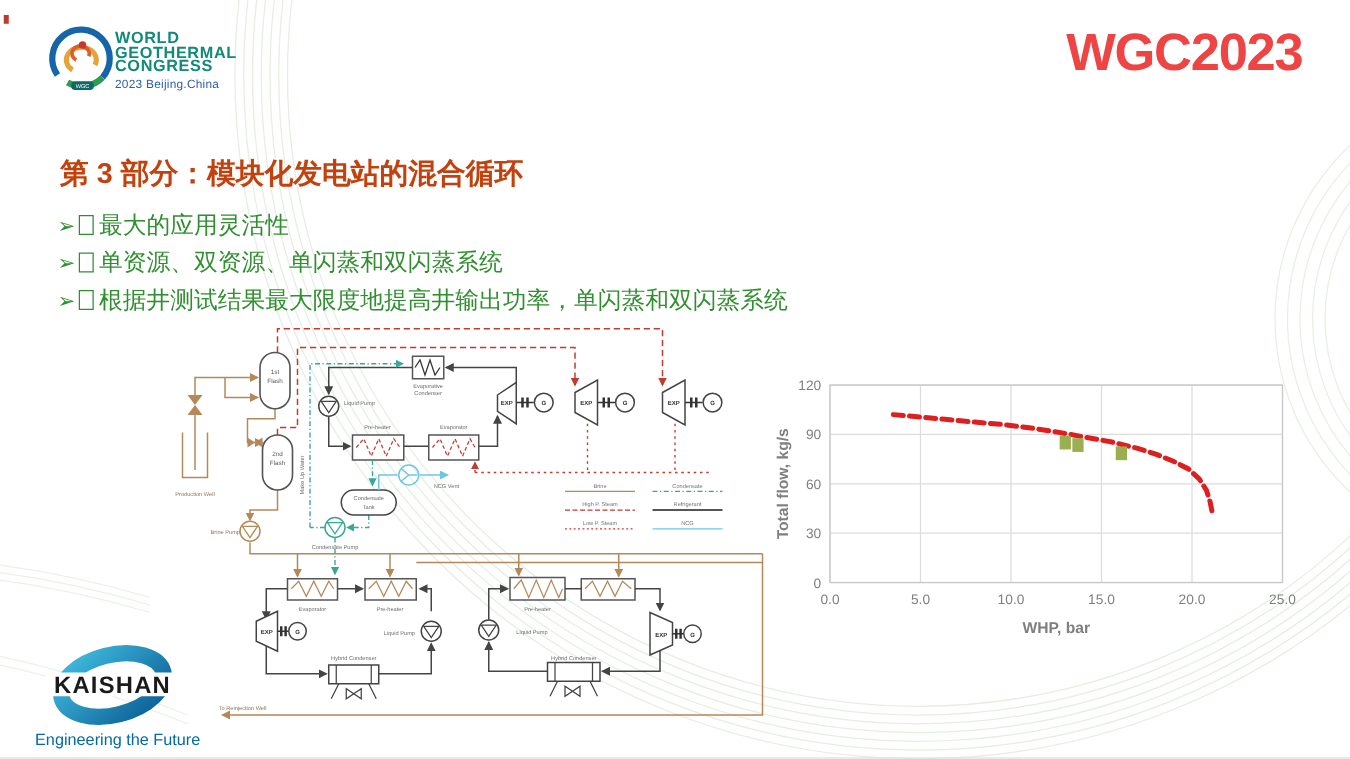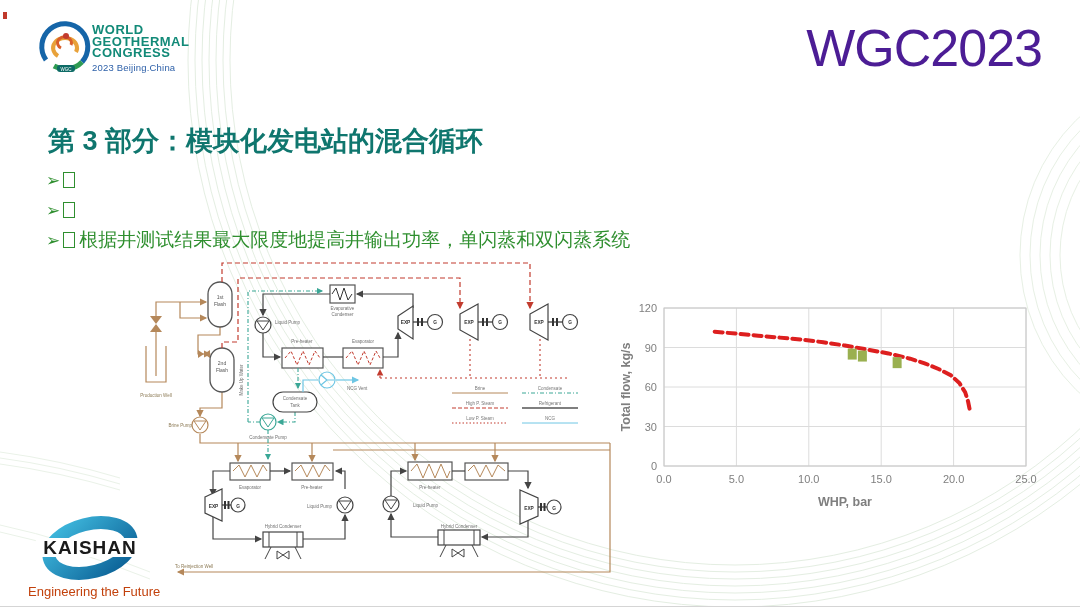--- a/index.html
+++ b/index.html
@@ -6,35 +6,35 @@
   .slide{position:relative;width:1080px;height:607px;background:#ffffff;overflow:hidden;
          font-family:"Liberation Sans", sans-serif;}
   .deco{position:absolute;left:0;top:0;z-index:0;}
   .content{position:absolute;inset:0;z-index:1;}
   .red-tick{position:absolute;left:3px;top:12px;width:4px;height:7px;background:#c0392b;}
   
   .emblem{position:absolute;left:36px;top:18px;}
   .congress{position:absolute;left:92px;top:24px;line-height:11.5px;}
   .congress .l{font-weight:bold;font-size:13px;color:#128a78;letter-spacing:.5px;}
   .congress .s{font-weight:normal;font-size:9.5px;color:#2c5fa8;margin-top:3px;letter-spacing:.2px;}
-  .brand{position:absolute;right:38px;top:18px;font-size:52px;font-weight:400;
-         color:#4c1d95;letter-spacing:-1px;}
+  .brand{position:absolute;right:38px;top:18px;font-size:42px;font-weight:700;
+         color:#ef4444;letter-spacing:-1px;}
   
-  .title{position:absolute;left:48px;top:123px;font-size:27px;font-weight:bold;color:#0f766e;}
+  .title{position:absolute;left:48px;top:123px;font-size:23px;font-weight:bold;color:#c2410c;}
   .bullets{position:absolute;left:46px;top:165px;font-size:19px;color:#2f8f2f;}
   .bullet{display:flex;align-items:center;height:30px;}
   .bullet .mk{font-size:17px;margin-right:1px;}
   .tofu{display:inline-block;width:10px;height:14px;border:1.5px solid #2f8f2f;margin:0 4px 0 2px;}
   
   .pfd{position:absolute;left:130px;top:258px;}
   .chart{position:absolute;left:612px;top:282px;}
   .chart text{font-family:"Liberation Sans",sans-serif;}
   
   .kaishan{position:absolute;left:28px;top:512px;}
-  .tagline{position:absolute;left:28px;top:584px;font-size:13px;color:#c2410c;}
+  .tagline{position:absolute;left:28px;top:584px;font-size:13px;color:#0369a1;}
   .bottom-line{position:absolute;left:0;bottom:0;width:100%;height:1px;background:#d5d5d5;}
   svg text{font-family:"Liberation Sans",sans-serif;}
 </style>
 </head>
 <body>
 
 <div class="slide">
 
   <svg class="deco" width="1080" height="607">
     <g fill="none" stroke="#e4eee2" stroke-width="1">
@@ -80,24 +80,26 @@
       <div class="l">CONGRESS</div>
       <div class="s">2023 Beijing.China</div>
     </div>
     <div class="brand">WGC2023</div>
 
     <div class="title">第 3 部分：模块化发电站的混合循环</div>
     <div class="bullets">
       <div class="bullet">
         <span class="mk">➢</span>
           <span class="tofu"></span>
+          <span>最大的应用灵活性</span>
       </div>
       <div class="bullet">
         <span class="mk">➢</span>
           <span class="tofu"></span>
+          <span>单资源、双资源、单闪蒸和双闪蒸系统</span>
       </div>
       <div class="bullet">
         <span class="mk">➢</span>
           <span class="tofu"></span>
           <span>根据井测试结果最大限度地提高井输出功率，单闪蒸和双闪蒸系统</span>
       </div>
     </div>
 
     <svg class="pfd" width="490" height="345" viewBox="0 0 490 345">
       <defs>

